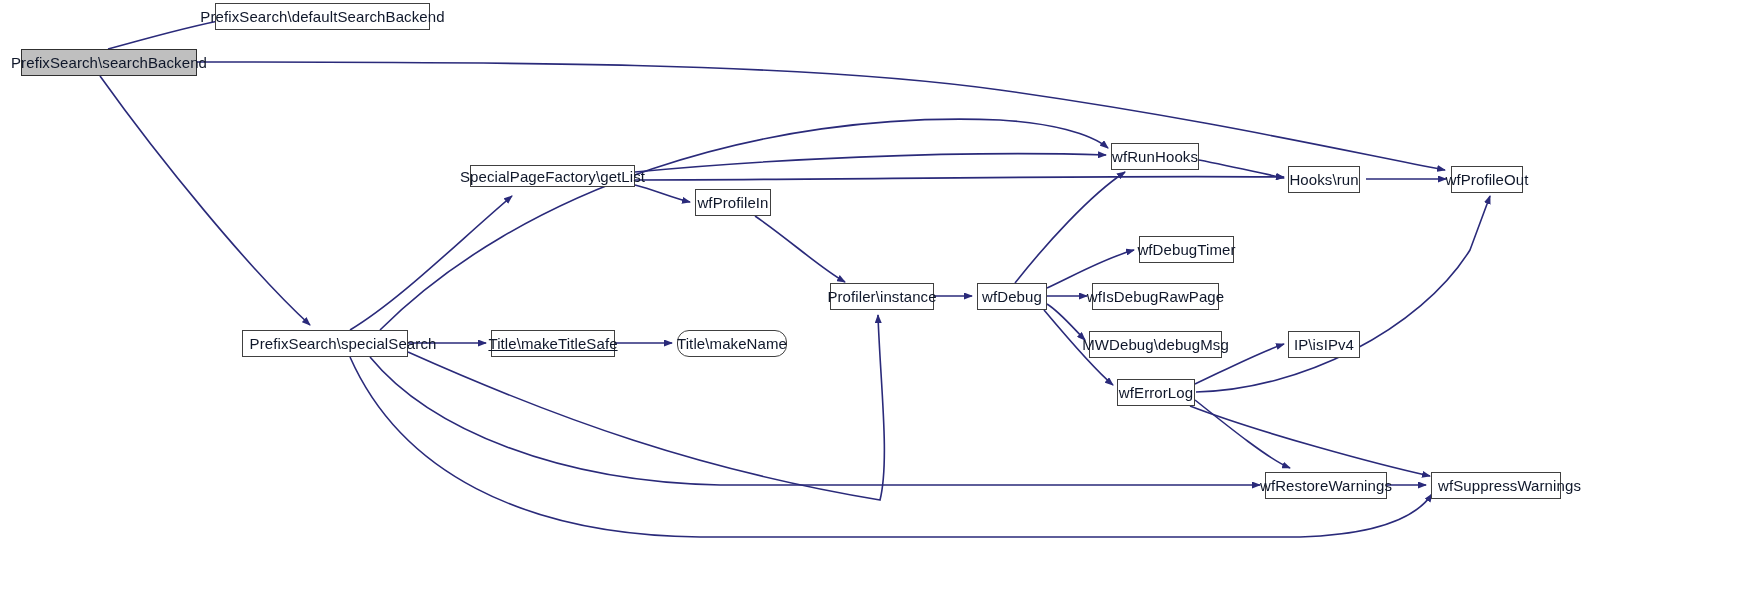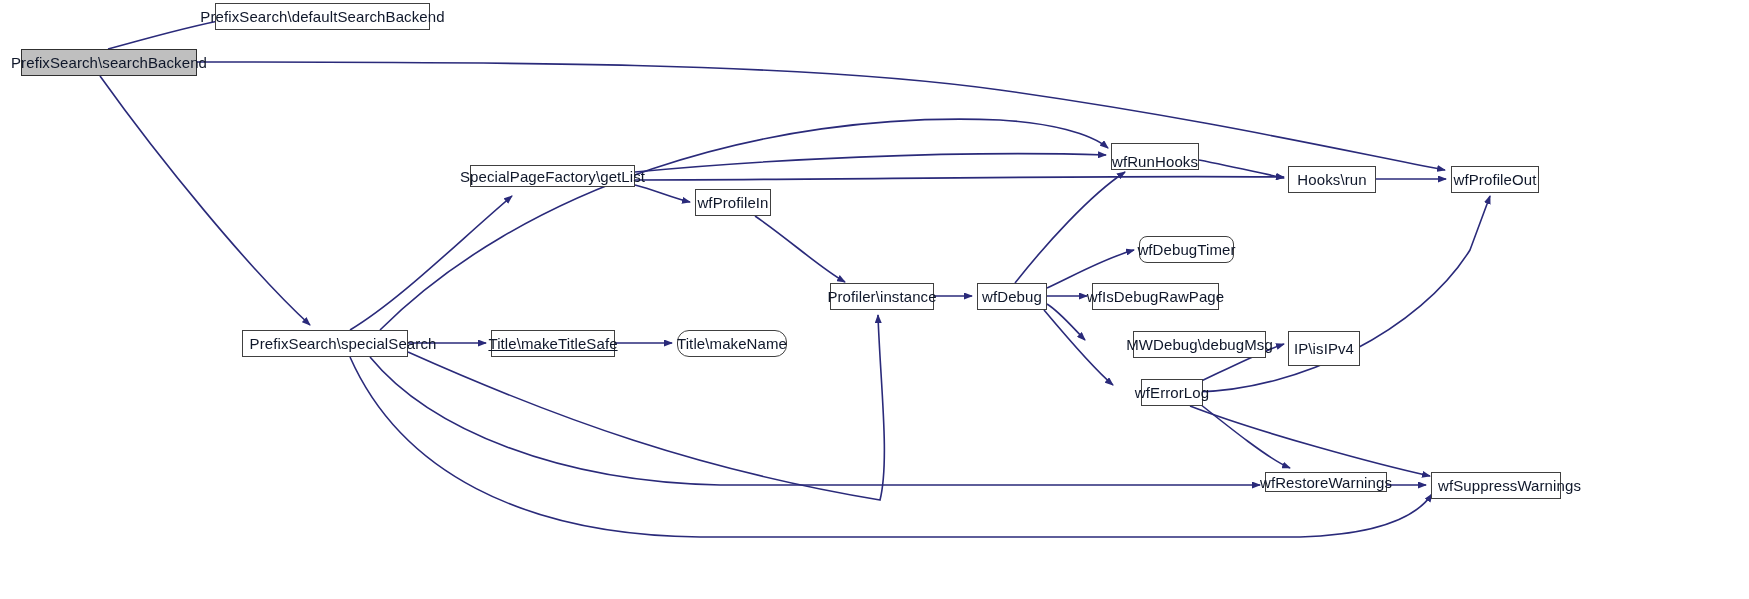--- a/index.html
+++ b/index.html
@@ -108,45 +108,45 @@
       </div>
       <div class="node" style="left: 695px; top: 189px; width: 76px; height: 27px; text-align: center;">
         <span class="node-label">wfProfileIn</span>
       </div>
       <div class="node" style="left: 830px; top: 283px; width: 104px; height: 27px;">
         <span class="node-label">Profiler\instance</span>
       </div>
       <div class="node" style="left: 977px; top: 283px; width: 70px; height: 27px;">
         <span class="node-label">wfDebug</span>
       </div>
-      <div class="node" style="left: 1139px; top: 236px; width: 95px; height: 27px; border-radius: 8px;">
+      <div class="node" style="left: 1139px; top: 236px; width: 95px; height: 27px;">
         <span class="node-label">wfDebugTimer</span>
       </div>
       <div class="node" style="left: 1092px; top: 283px; width: 127px; height: 27px;">
         <span class="node-label">wfIsDebugRawPage</span>
       </div>
-      <div class="node" style="left: 1089px; top: 331px; width: 133px; height: 27px; margin-left: 44px;">
+      <div class="node" style="left: 1089px; top: 331px; width: 133px; height: 27px;">
         <span class="node-label">MWDebug\debugMsg</span>
       </div>
-      <div class="node" style="left: 1141px; top: 379px; width: 62px; height: 27px;">
+      <div class="node" style="left: 1117px; top: 379px; width: 78px; height: 27px;">
         <span class="node-label">wfErrorLog</span>
       </div>
-      <div class="node" style="left: 1288px; top: 331px; width: 72px; height: 35px;">
+      <div class="node" style="left: 1288px; top: 331px; width: 72px; height: 27px;">
         <span class="node-label">IP\isIPv4</span>
       </div>
-      <div class="node" style="left: 1111px; top: 143px; width: 88px; height: 27px; align-items: flex-end;">
+      <div class="node" style="left: 1111px; top: 143px; width: 88px; height: 27px;">
         <span class="node-label">wfRunHooks</span>
       </div>
-      <div class="node" style="left: 1288px; top: 166px; width: 88px; height: 27px;">
+      <div class="node" style="left: 1288px; top: 166px; width: 72px; height: 27px;">
         <span class="node-label">Hooks\run</span>
       </div>
-      <div class="node" style="left: 1451px; top: 166px; width: 88px; height: 27px;">
+      <div class="node" style="left: 1451px; top: 166px; width: 72px; height: 27px;">
         <span class="node-label">wfProfileOut</span>
       </div>
-      <div class="node" style="left: 1265px; top: 472px; width: 122px; height: 20px;">
+      <div class="node" style="left: 1265px; top: 472px; width: 122px; height: 27px;">
         <span class="node-label">wfRestoreWarnings</span>
       </div>
       <div class="node" style="left: 1431px; top: 472px; width: 130px; height: 27px; padding-left: 27px;">
         <span class="node-label">wfSuppressWarnings</span>
       </div>
     </div>
 
 </div>
 
 </body></html>

